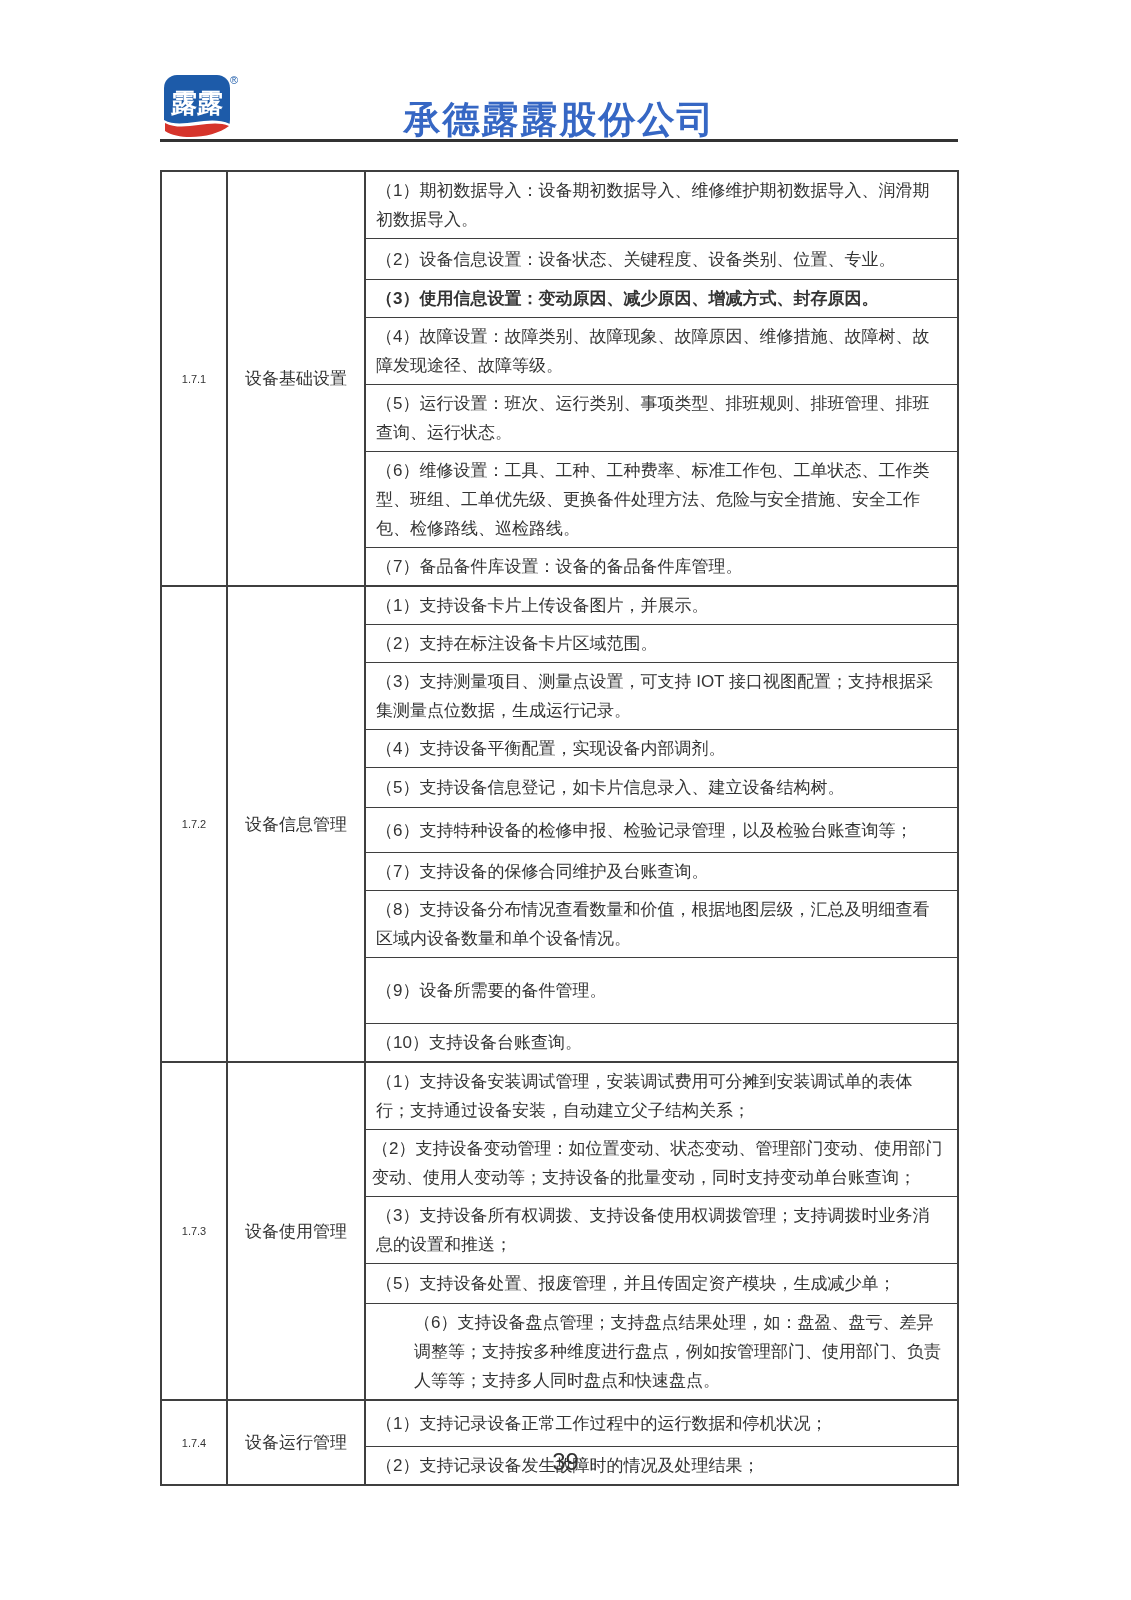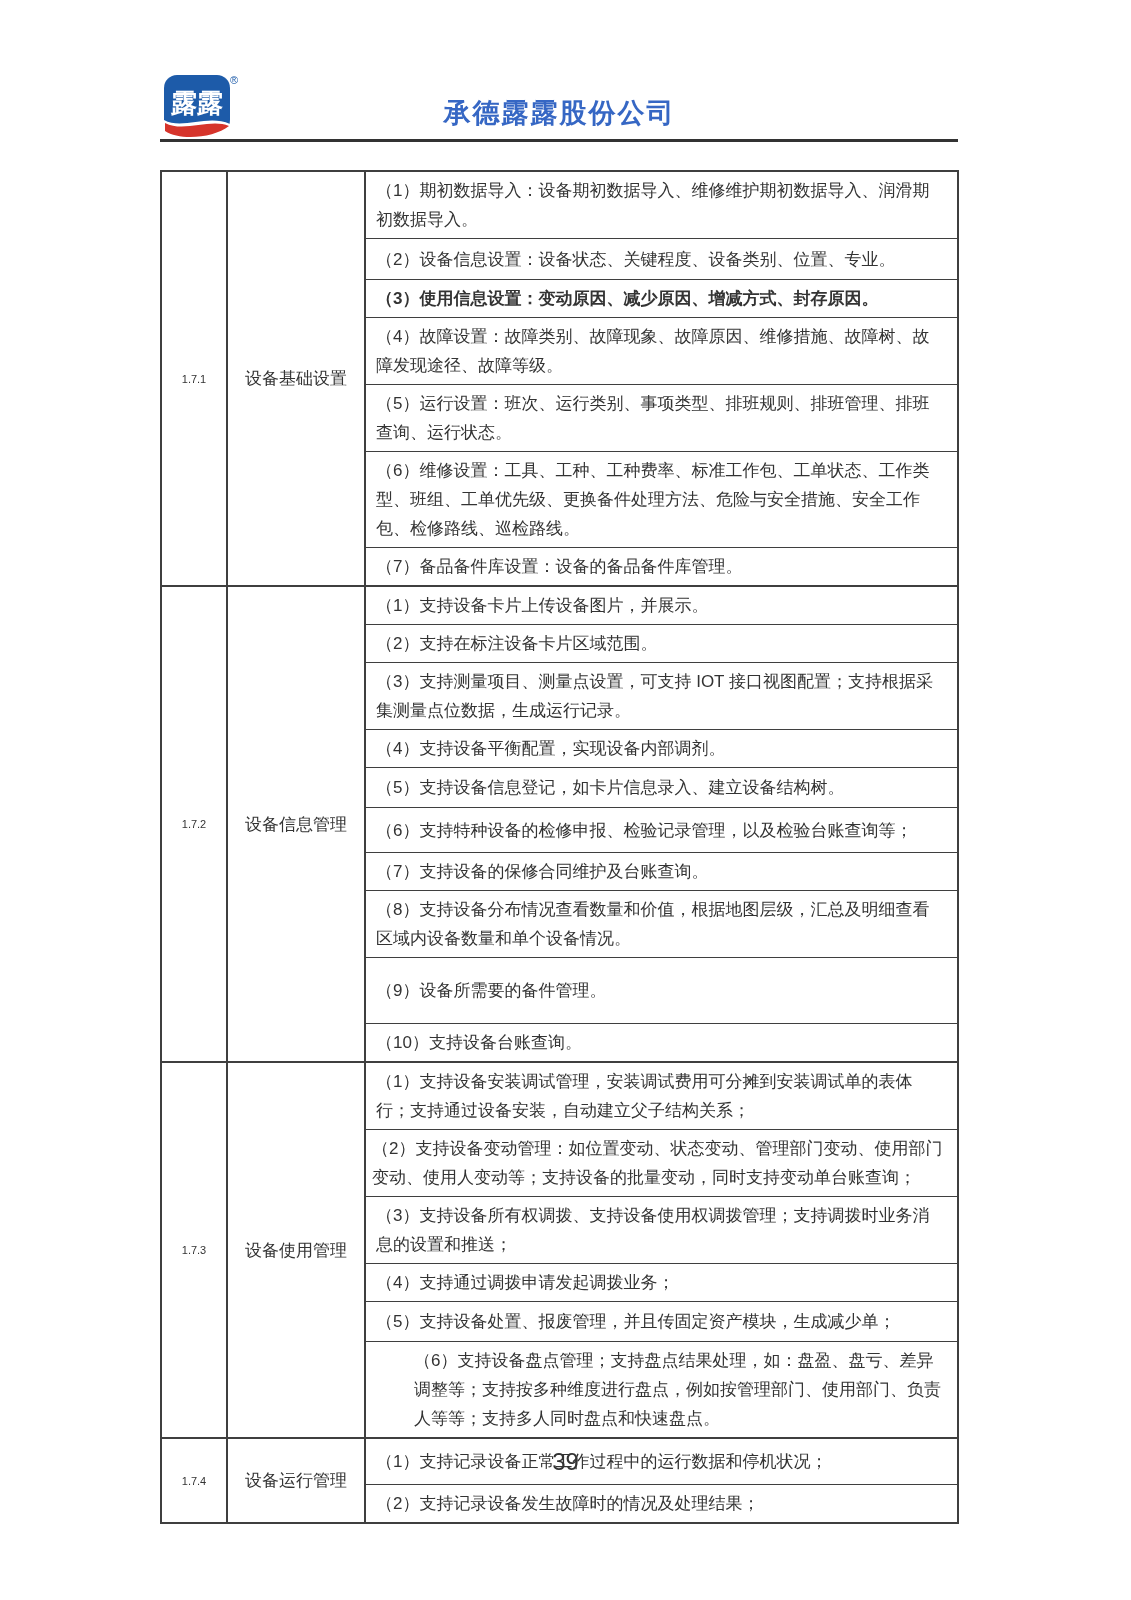--- a/index.html
+++ b/index.html
@@ -11,21 +11,21 @@
     color: #333333;
   }
   
   .logo {
     position: absolute; left: 162px; top: 70px;
     width: 82px; height: 84px;
   }
   .company-title {
     position: absolute; left: 160px; top: 95px; width: 799px;
     text-align: center;
-    font-size: 27px; font-weight: bold;
+    font-size: 37px; font-weight: bold;
     color: #3667C4;
     letter-spacing: 2px;
   }
   .header-rule {
     position: absolute; left: 160px; top: 139px;
     width: 798px; height: 3px; background: #333333;
   }
   
   .doc-table {
     position: absolute; left: 160px; top: 170px; width: 799px;
@@ -107,21 +107,20 @@
         <div class="item" style="min-height: 33px;">（10）支持设备台账查询。</div>
       </div>
     </div>
     <div class="group-row">
       <div class="id-cell">1.7.3</div>
       <div class="name-cell">设备使用管理</div>
       <div class="items-col">
         <div class="item" style="min-height: 64px;">（1）支持设备安装调试管理，安装调试费用可分摊到安装调试单的表体行；支持通过设备安装，自动建立父子结构关系；</div>
         <div class="item" style="min-height: 64px; padding-left: 6px;">（2）支持设备变动管理：如位置变动、状态变动、管理部门变动、使用部门变动、使用人变动等；支持设备的批量变动，同时支持变动单台账查询；</div>
         <div class="item" style="min-height: 62px;">（3）支持设备所有权调拨、支持设备使用权调拨管理；支持调拨时业务消息的设置和推送；</div>
-        <div class="item" style="min-height: 36px;">（4）支持通过调拨申请发起调拨业务；</div>
         <div class="item" style="min-height: 40px;">（5）支持设备处置、报废管理，并且传固定资产模块，生成减少单；</div>
         <div class="item" style="min-height: 92px; padding-left: 48px;">（6）支持设备盘点管理；支持盘点结果处理，如：盘盈、盘亏、差异调整等；支持按多种维度进行盘点，例如按管理部门、使用部门、负责人等等；支持多人同时盘点和快速盘点。</div>
       </div>
     </div>
     <div class="group-row">
       <div class="id-cell">1.7.4</div>
       <div class="name-cell">设备运行管理</div>
       <div class="items-col">
         <div class="item" style="min-height: 45px;">（1）支持记录设备正常工作过程中的运行数据和停机状况；</div>
         <div class="item" style="min-height: 33px;">（2）支持记录设备发生故障时的情况及处理结果；</div>

